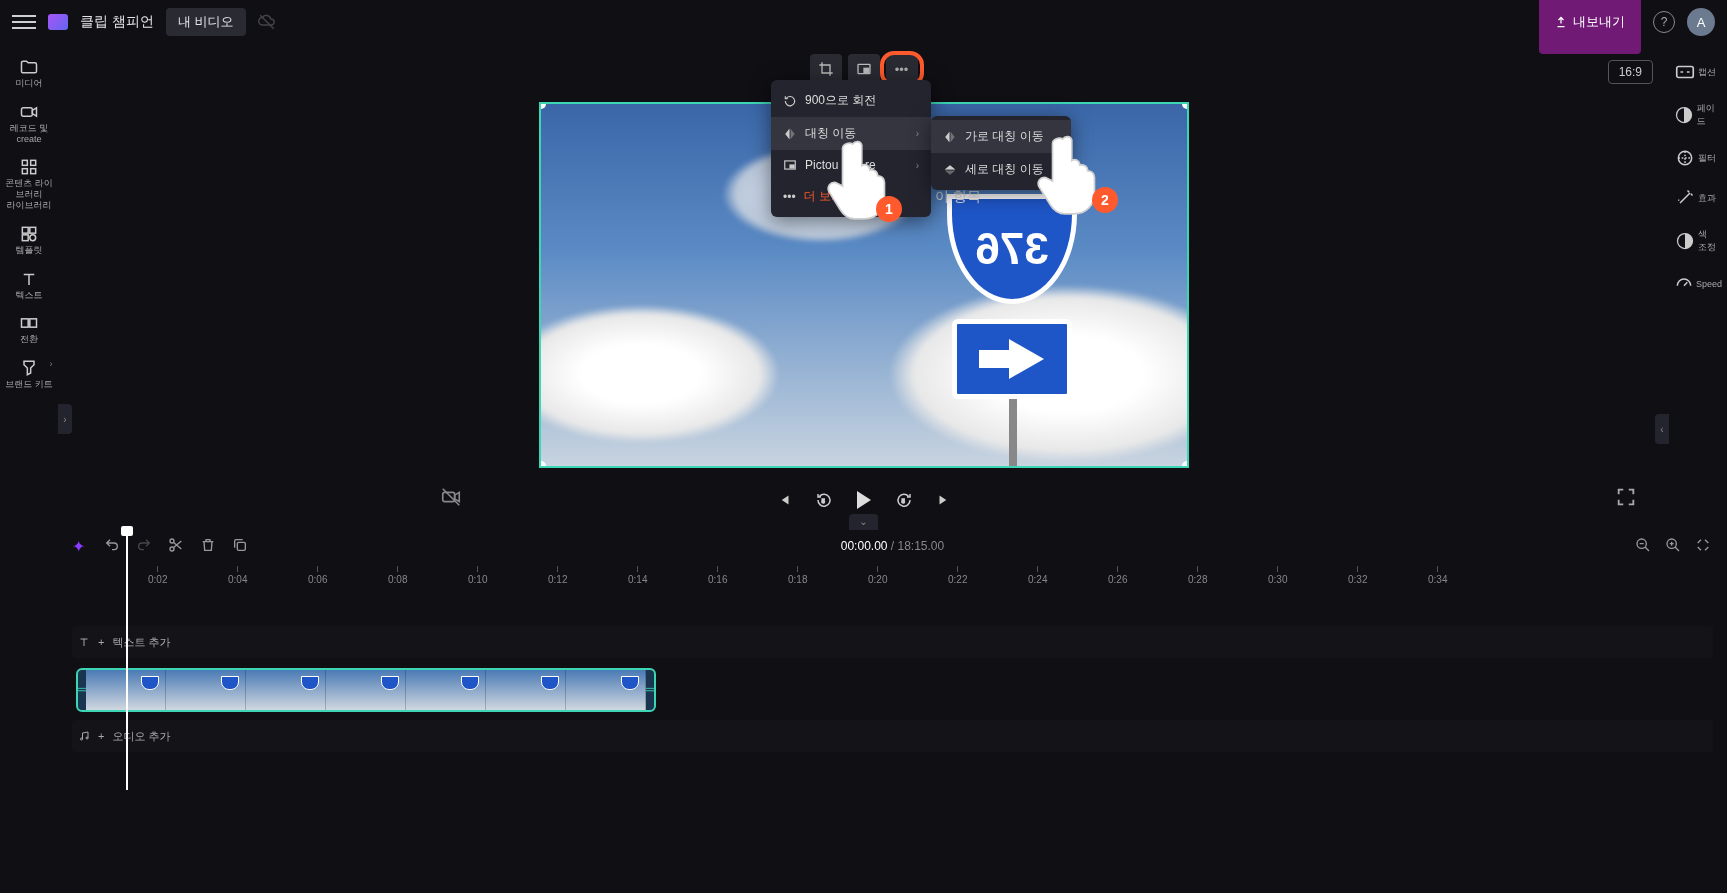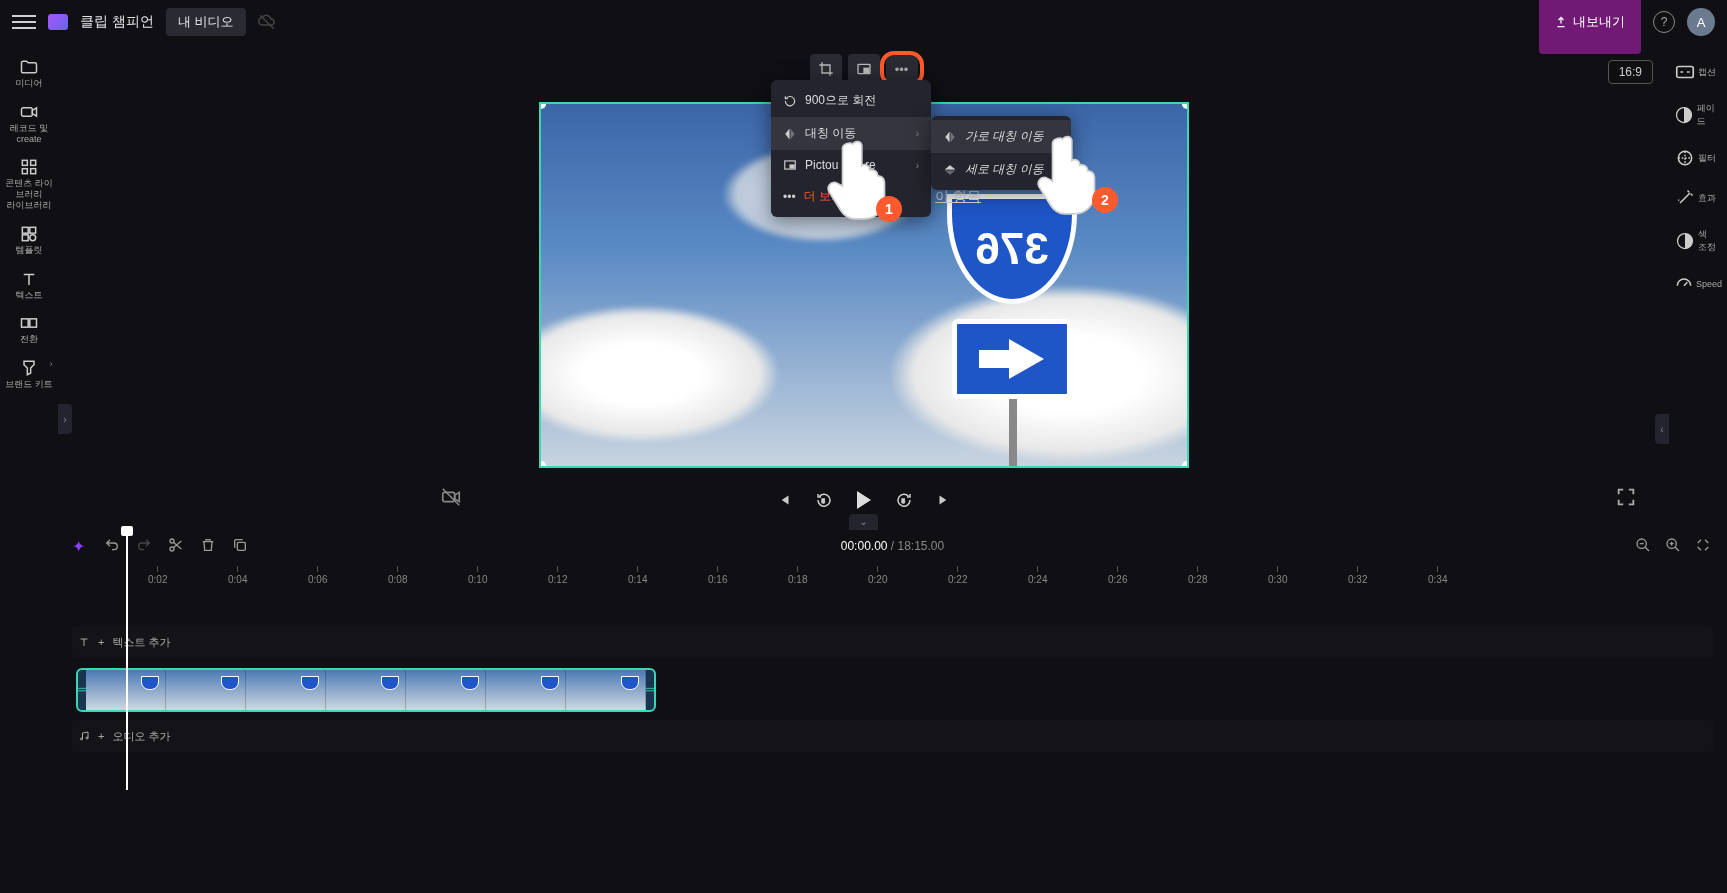--- a/index.html
+++ b/index.html
@@ -48,21 +48,21 @@
 .sel-handle { position: absolute; width: 10px; height: 10px; background: #fff; border-radius: 50%; }
 .sel-handle.tl { left: -5px; top: -5px; } .sel-handle.tr { right: -5px; top: -5px; }
 .sel-handle.bl { left: -5px; bottom: -5px; } .sel-handle.br { right: -5px; bottom: -5px; }
 
 
 .context-menu { position: absolute; left: 771px; top: 80px; width: 160px; background: #24242e; border-radius: 6px; padding: 4px 0; box-shadow: 0 4px 20px rgba(0,0,0,0.5); z-index: 50; }
 .context-menu .mi { padding: 8px 12px; font-size: 12px; color: #ddd; display: flex; align-items: center; gap: 8px; cursor: pointer; }
 .context-menu .mi.hover { background: #35353f; }
 .context-menu .mi .chv { margin-left: auto; font-size: 10px; color: #888; }
 .context-menu .mi.more-label { color: #ff5a2d; }
-.submenu { position: absolute; left: 931px; top: 116px; width: 140px; background: #24242e; border-radius: 6px; padding: 4px 0; box-shadow: 0 4px 20px rgba(0,0,0,0.5); z-index: 51; font-style: italic; }
+.submenu { position: absolute; left: 931px; top: 116px; width: 140px; background: #24242e; border-radius: 6px; padding: 4px 0; box-shadow: 0 4px 20px rgba(0,0,0,0.5); z-index: 51; }
 .submenu .mi { padding: 8px 12px; font-size: 12px; color: #ddd; display: flex; align-items: center; gap: 8px; cursor: pointer; }
 .submenu .mi.sel { background: #35353f; }
 
 
 .hand { position: absolute; z-index: 60; }
 .hand svg { width: 70px; height: 85px; }
 .hand .num { position: absolute; width: 26px; height: 26px; background: #ff5a2d; border-radius: 50%; display: flex; align-items: center; justify-content: center; color: #fff; font-weight: bold; font-size: 14px; }
 .hand1 { left: 820px; top: 135px; } .hand1 .num { right: -12px; bottom: -2px; }
 .hand2 { left: 1030px; top: 130px; } .hand2 .num { right: -18px; bottom: 2px; }
 
@@ -334,21 +334,21 @@
     <span>가로 대칭 이동</span>
   </div>
   <div class="mi">
     <svg width="14" height="14" viewBox="0 0 24 24" fill="#ccc">
         <path d="M3 11l9-7 9 7zM3 13l9 7 9-7z" opacity="0.4"></path>
         <path d="M3 11l9-7 9 7z"></path>
       </svg>
     <span>세로 대칭 이동</span>
   </div>
 </div>
-<div style="position:absolute; left:935px; top:188px; font-size:14px; color:#ddd; z-index:49;text-decoration:underline;">이 항목</div>
+<div style="position:absolute; left:935px; top:188px; font-size:14px; color:#ddd; z-index:49;">이 항목</div>
 
 <div class="hand hand1">
   <svg viewBox="0 0 60 75">
       <path d="M28 8c2-3 7-3 8 1v18c3-2 7 0 7 4 3-1 7 1 7 5 3 0 6 2 6 6v14c0 10-7 18-18 18H30c-6 0-10-3-13-8l-10-16c-2-4 1-9 6-8l6 3V12c0-4 6-6 9-4z" fill="#fff" stroke="#d0d0d0" stroke-width="1.5"></path>
     </svg>
   <div class="num">1</div>
 </div>
 <div class="hand hand2">
   <svg viewBox="0 0 60 75">
       <path d="M28 8c2-3 7-3 8 1v18c3-2 7 0 7 4 3-1 7 1 7 5 3 0 6 2 6 6v14c0 10-7 18-18 18H30c-6 0-10-3-13-8l-10-16c-2-4 1-9 6-8l6 3V12c0-4 6-6 9-4z" fill="#fff" stroke="#d0d0d0" stroke-width="1.5"></path>

